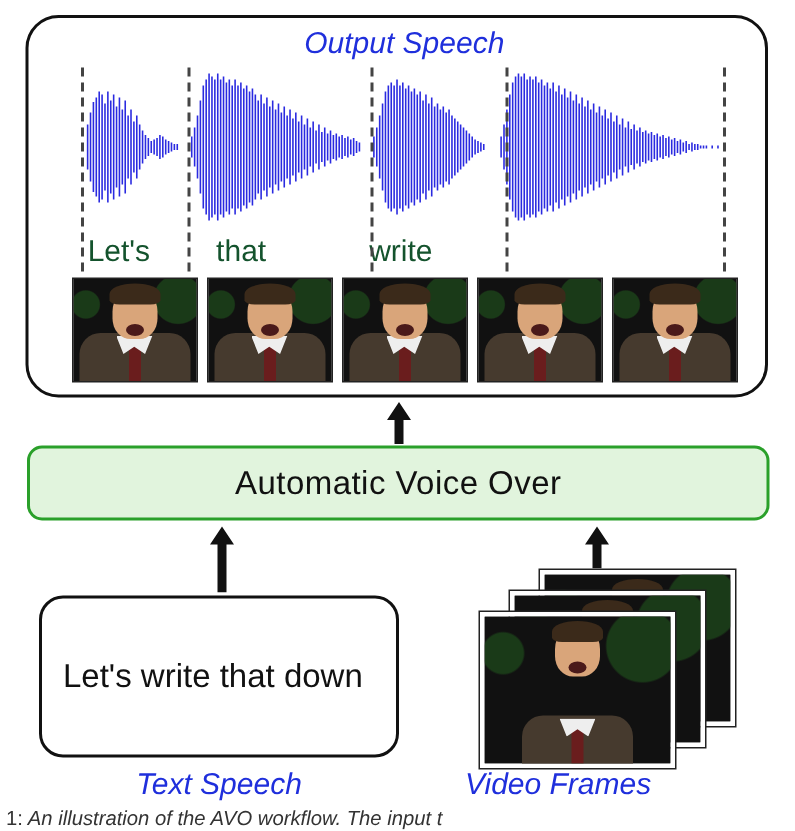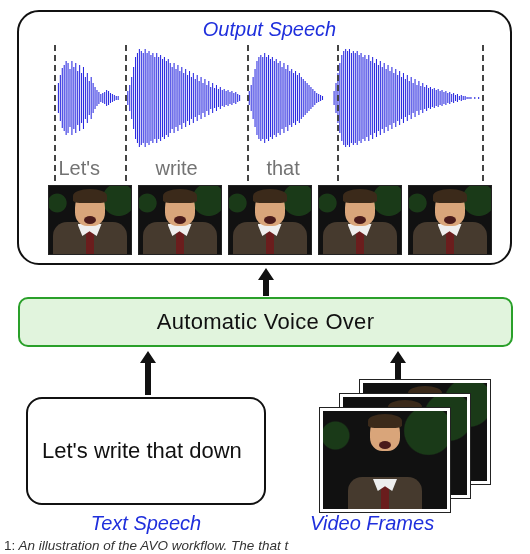--- a/index.html
+++ b/index.html
@@ -49,21 +49,21 @@
     height: 136px;
   }
   .words-row {
     display: flex;
     height: 30px;
     align-items: center;
   }
   .word-cell {
     text-align: center;
     font-size: 20px;
-    color: #737373;
+    color: #14532d;
   }
   .frames-row {
     display: flex;
     gap: 6px;
     justify-content: center;
     margin-top: 2px;
   }
   .frame-thumb {
     width: 84px;
     height: 70px;
@@ -460,22 +460,22 @@
 
     <div class="divider-dashed" style="left: 2.5%;"></div>
         <div class="divider-dashed" style="left: 18%;"></div>
         <div class="divider-dashed" style="left: 45%;"></div>
         <div class="divider-dashed" style="left: 65%;"></div>
         <div class="divider-dashed" style="left: 97%;"></div>
       </div>
 
     <div class="words-row">
         <div class="word-cell" style="width: 16%;">Let's</div>
+        <div class="word-cell" style="width: 20%;">that</div>
         <div class="word-cell" style="width: 27%;">write</div>
-        <div class="word-cell" style="width: 20%;">that</div>
       </div>
 
     <div class="frames-row">
         <div class="frame-thumb">
           <div class="bg"></div>
           <div class="body"></div>
           <div class="tie"></div>
           <div class="collar"></div>
           <div class="head"></div>
           <div class="hair"></div>
@@ -572,15 +572,15 @@
         <div class="collar"></div>
         <div class="head"></div>
         <div class="hair"></div>
         <div class="mouth"></div>
       </div>
   </div>
   <div class="video-frames-label">Video Frames</div>
 
   <div class="caption">
     <span class="fignum">1:</span>
-    <span>An illustration of the AVO workflow. The that t</span>
+    <span>An illustration of the AVO workflow. The input t</span>
   </div>
 </div>
 
 </body></html>

